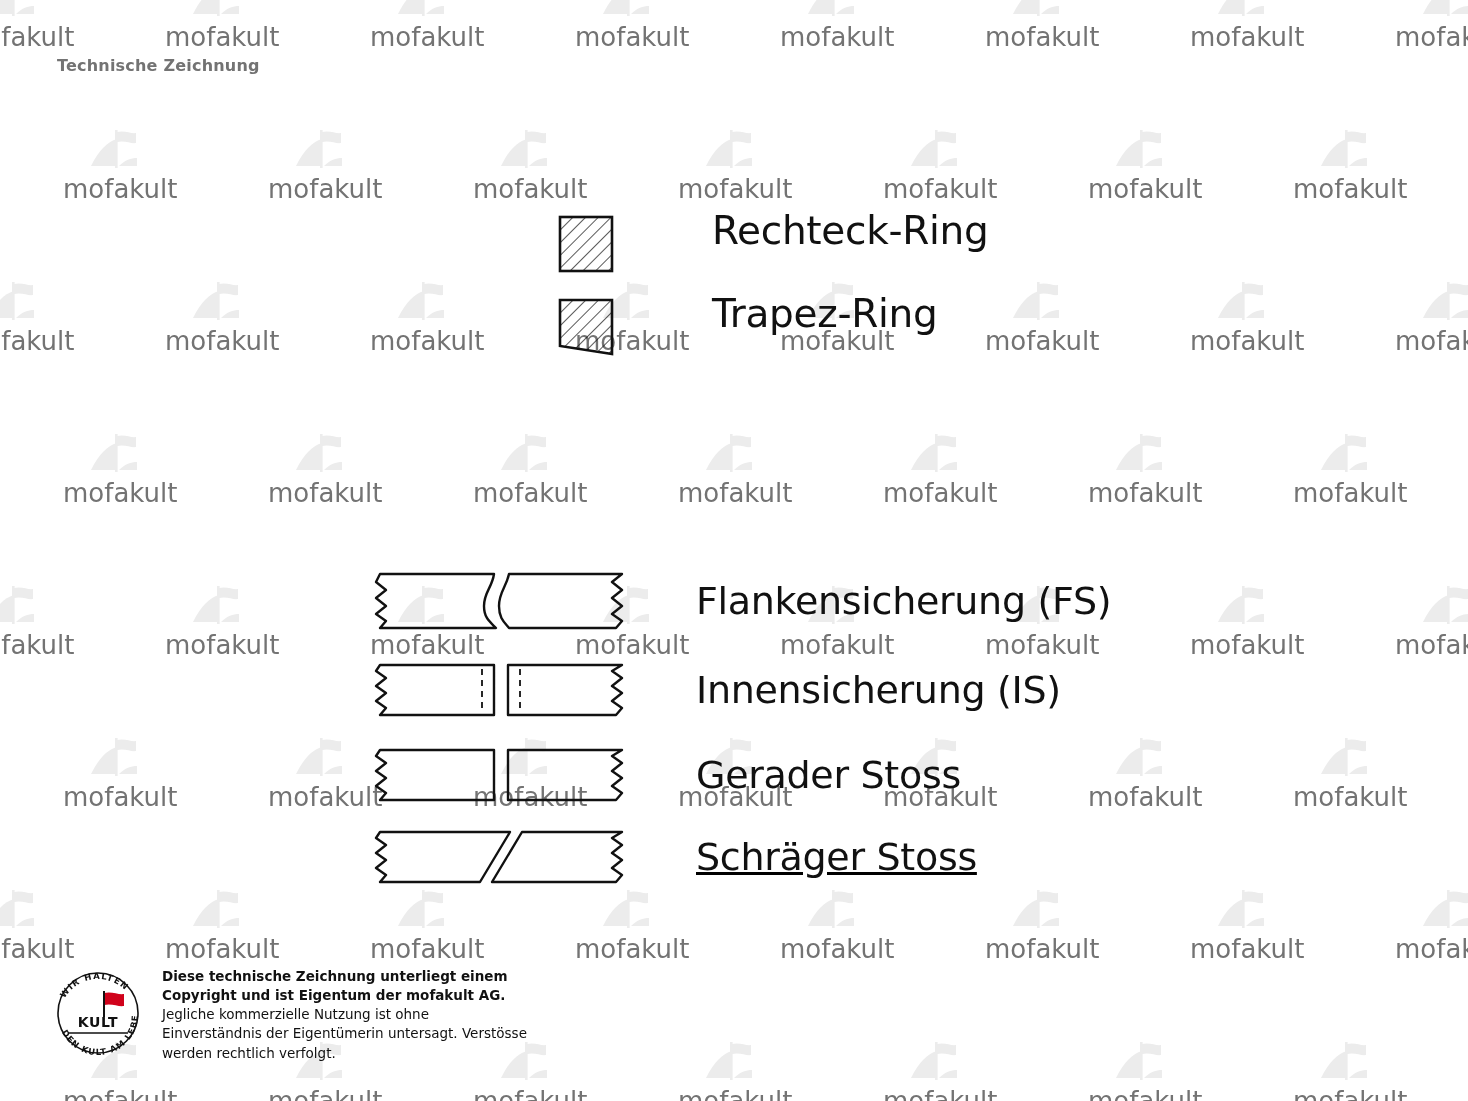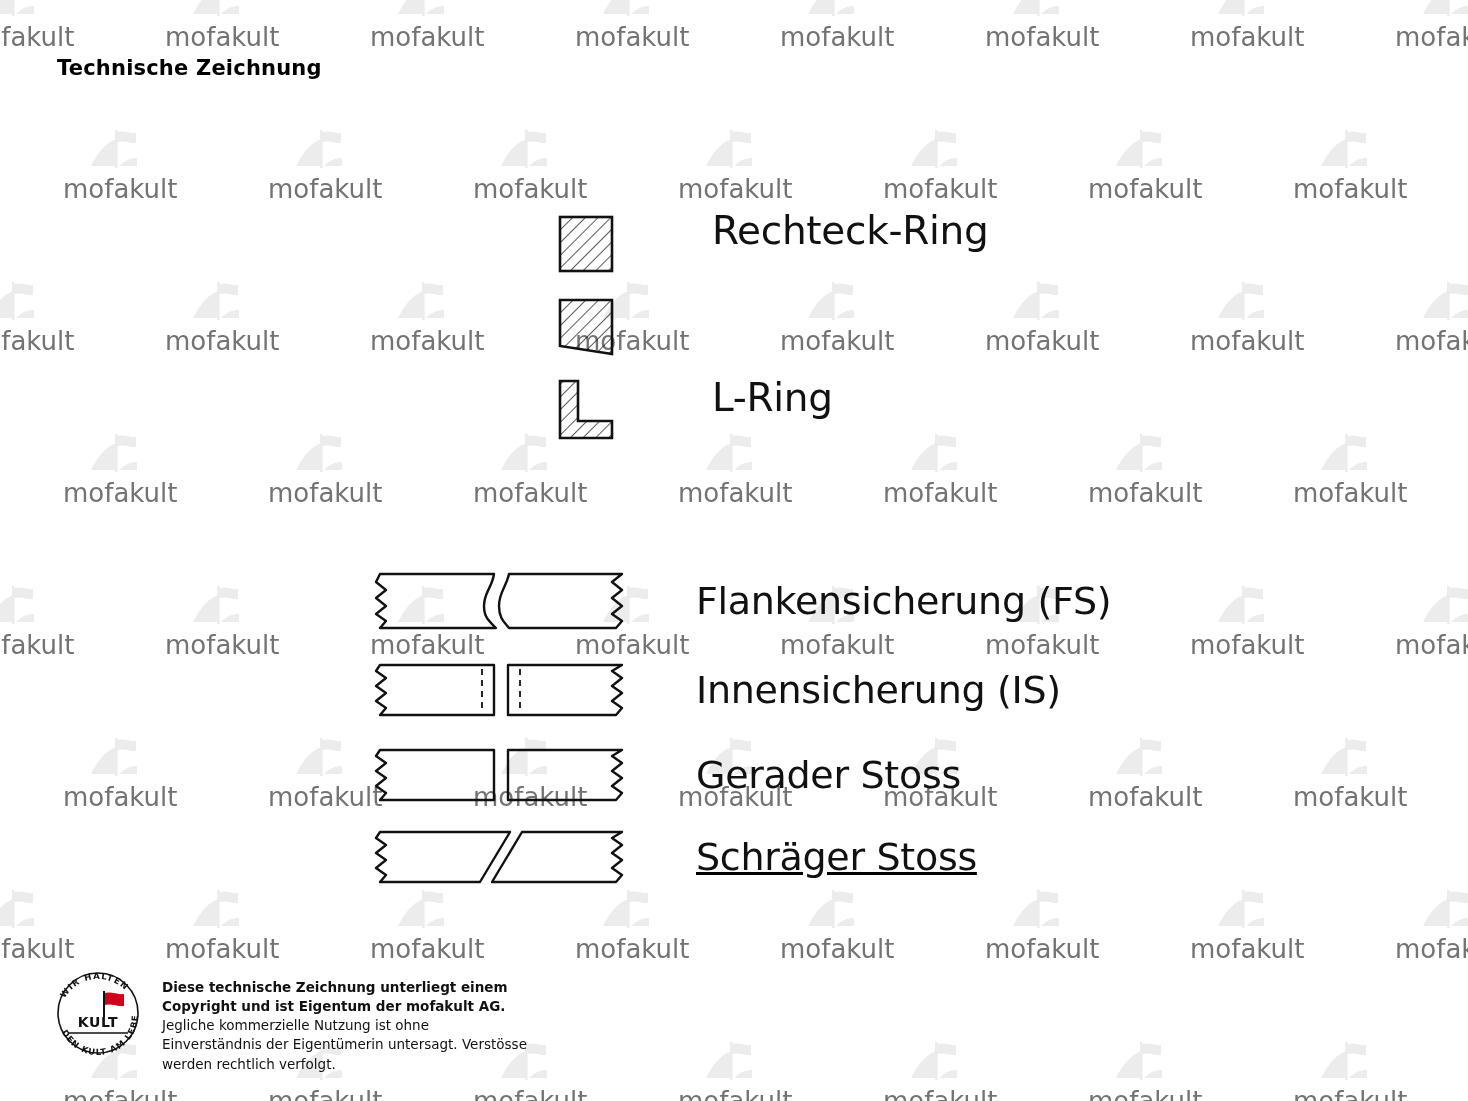--- a/index.html
+++ b/index.html
@@ -42,23 +42,23 @@
   #content {
     position: absolute;
     inset: 0;
     z-index: 2;
   }
 
   #page-title {
     position: absolute;
     left: 57px;
     top: 56px;
-    font-size: 21px;
+    font-size: 16px;
     font-weight: bold;
-    color: #000000;
+    color: #737373;
     letter-spacing: 0.2px;
   }
 
   .legend-row {
     position: absolute;
     display: flex;
   }
   .legend-glyph {
     width: 72px;
     height: 72px;
@@ -113,21 +113,21 @@
     align-items: flex-start;
     z-index: 3;
   }
   #footer-logo {
     width: 108px;
     height: 92px;
     flex: 0 0 auto;
   }
   #copyright-text {
     margin-left: 10px;
-    margin-top: 13px;
+    margin-top: 2px;
     font-size: 13.5px;
     line-height: 1.42;
     color: #111111;
     max-width: 370px;
   }
   #copyright-text b { font-weight: bold; }
 </style>
 </head>
 <body>
 
@@ -576,35 +576,23 @@
     <div class="legend-glyph">
       <svg width="72" height="72" viewBox="0 0 72 72">
         <defs>
           <pattern id="hatchB" width="9" height="9" patternTransform="rotate(45)" patternUnits="userSpaceOnUse">
             <line x1="0" y1="0" x2="0" y2="9" stroke="#111111" stroke-width="1.4"></line>
           </pattern>
         </defs>
         <polygon points="4,9 56,9 56,63 4,55" fill="url(#hatchB)" stroke="#111111" stroke-width="2.6"></polygon>
       </svg>
     </div>
-  </div>
-
-  <div class="legend-row" id="row-lring">
-    <div class="legend-glyph">
-      <svg width="72" height="72" viewBox="0 0 72 72">
-        <defs>
-          <pattern id="hatchC" width="9" height="9" patternTransform="rotate(45)" patternUnits="userSpaceOnUse">
-            <line x1="0" y1="0" x2="0" y2="9" stroke="#111111" stroke-width="1.4"></line>
-          </pattern>
-        </defs>
-        <polygon points="4,6 22,6 22,46 56,46 56,63 4,63" fill="url(#hatchC)" stroke="#111111" stroke-width="2.6"></polygon>
-      </svg>
-    </div>
-    <span class="legend-label">L-Ring</span>
-  </div>
+    <span class="legend-label">Trapez-Ring</span>
+  </div>
+
 
   <div class="joint-row" id="row-fs">
     <div class="joint-glyph">
       <svg width="258" height="70" viewBox="0 0 258 70">
         <g fill="none" stroke="#111111" stroke-width="2.4" stroke-linejoin="round">
 
           <path d="M8,8 L122,8 C120,22 112,26 112,40 C112,52 118,56 124,62 L8,62 L14,55 L4,48 L14,40 L4,32 L14,24 L4,16 Z"></path>
 
           <path d="M137,8 L250,8 L240,16 L250,24 L240,32 L250,40 L240,48 L250,55 L244,62 L137,62 C132,56 127,52 127,40 C127,26 134,22 137,8 Z"></path>
         </g>

